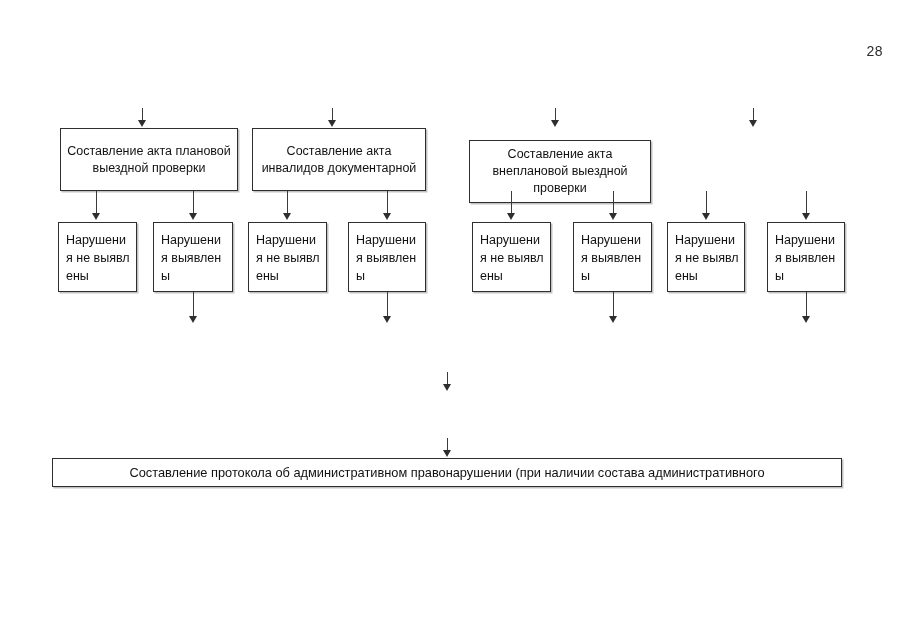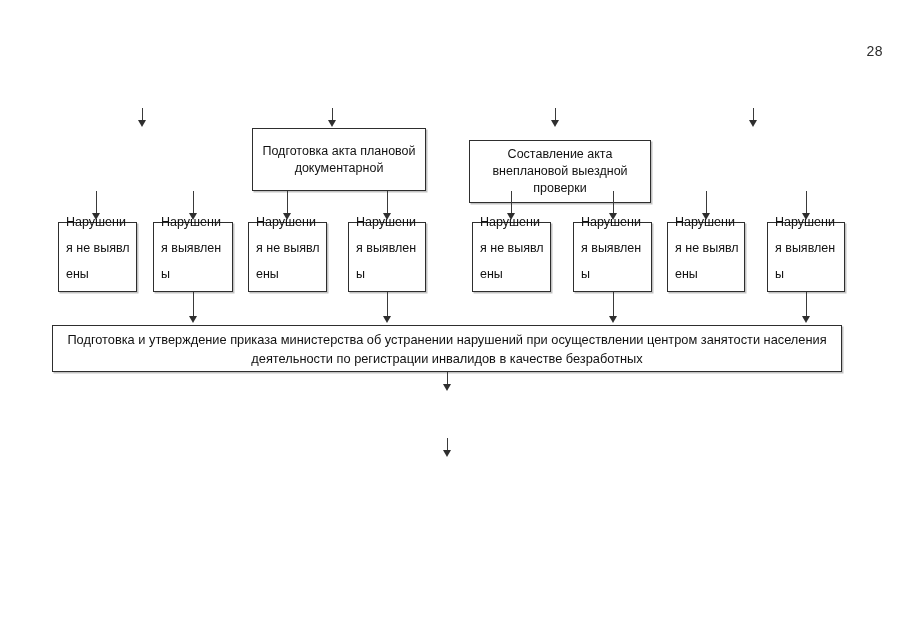--- a/index.html
+++ b/index.html
@@ -39,23 +39,23 @@
     color: #111111;
     box-shadow: 1.5px 1.5px 0 0 rgba(120,120,120,0.45);
   }
   .node-top {
     font-size: 12.5px;
     line-height: 17px;
     padding: 2px 6px;
   }
   .node-small {
     font-size: 12.5px;
-    line-height: 26px;
+    line-height: 18px;
     padding: 5px 5px 4px 7px;
-    align-items: flex-end;
+    align-items: center;
     justify-content: flex-start;
     text-align: left;
     word-break: break-all;
     overflow-wrap: anywhere;
     hyphens: none;
   }
   .node-wide {
     font-size: 12.8px;
     line-height: 19px;
     padding: 4px 14px;
@@ -93,23 +93,26 @@
 
   <div class="conn vline" style="left:332px; top:108px; height:14px;"></div>
   <div class="arrowhead" style="left:328px; top:120px;"></div>
 
   <div class="conn vline" style="left:555px; top:108px; height:14px;"></div>
   <div class="arrowhead" style="left:551px; top:120px;"></div>
 
   <div class="conn vline" style="left:753px; top:108px; height:14px;"></div>
   <div class="arrowhead" style="left:749px; top:120px;"></div>
 
+  <div class="node node-top" style="left:60px; top:128px; width:178px; height:63px;">
+    <span>Составление акта плановой выездной проверки</span>
+  </div>
 
   <div class="node node-top" style="left:252px; top:128px; width:174px; height:63px;">
-    <span>Подготовка акта плановой документарной</span>
+    <span>Составление акта инвалидов документарной</span>
   </div>
 
   <div class="node node-top" style="left:469px; top:140px; width:182px; height:63px;">
     <span>Составление акта внеплановой выездной проверки</span>
   </div>
 
 
   <div class="conn vline" style="left:96px; top:191px; height:26px;"></div>
   <div class="arrowhead" style="left:92px; top:213px;"></div>
   <div class="conn vline" style="left:193px; top:191px; height:26px;"></div>
@@ -163,25 +166,25 @@
 
   <div class="conn vline" style="left:387px; top:292px; height:28px;"></div>
   <div class="arrowhead" style="left:383px; top:316px;"></div>
 
   <div class="conn vline" style="left:613px; top:292px; height:28px;"></div>
   <div class="arrowhead" style="left:609px; top:316px;"></div>
 
   <div class="conn vline" style="left:806px; top:292px; height:28px;"></div>
   <div class="arrowhead" style="left:802px; top:316px;"></div>
 
-  <div class="node node-wide" style="left:52px; top:325px; width:790px; height:47px;">
-    <span class="wtext">Подготовка и утверждение приказа министерства об устранении нарушений при осуществлении центром занятости населения деятельности по регистрации инвалидов в качестве безработных</span>
-  </div>
 
   <div class="conn vline" style="left:447px; top:372px; height:14px;"></div>
   <div class="arrowhead" style="left:443px; top:384px;"></div>
 
 
   <div class="conn vline" style="left:447px; top:438px; height:14px;"></div>
   <div class="arrowhead" style="left:443px; top:450px;"></div>
 
+  <div class="node node-wide" style="left:52px; top:458px; width:790px; height:29px;">
+    <span class="wtext">Составление протокола об административном правонарушении (при наличии состава административного</span>
+  </div>
 
 </div>
 
 </body></html>

